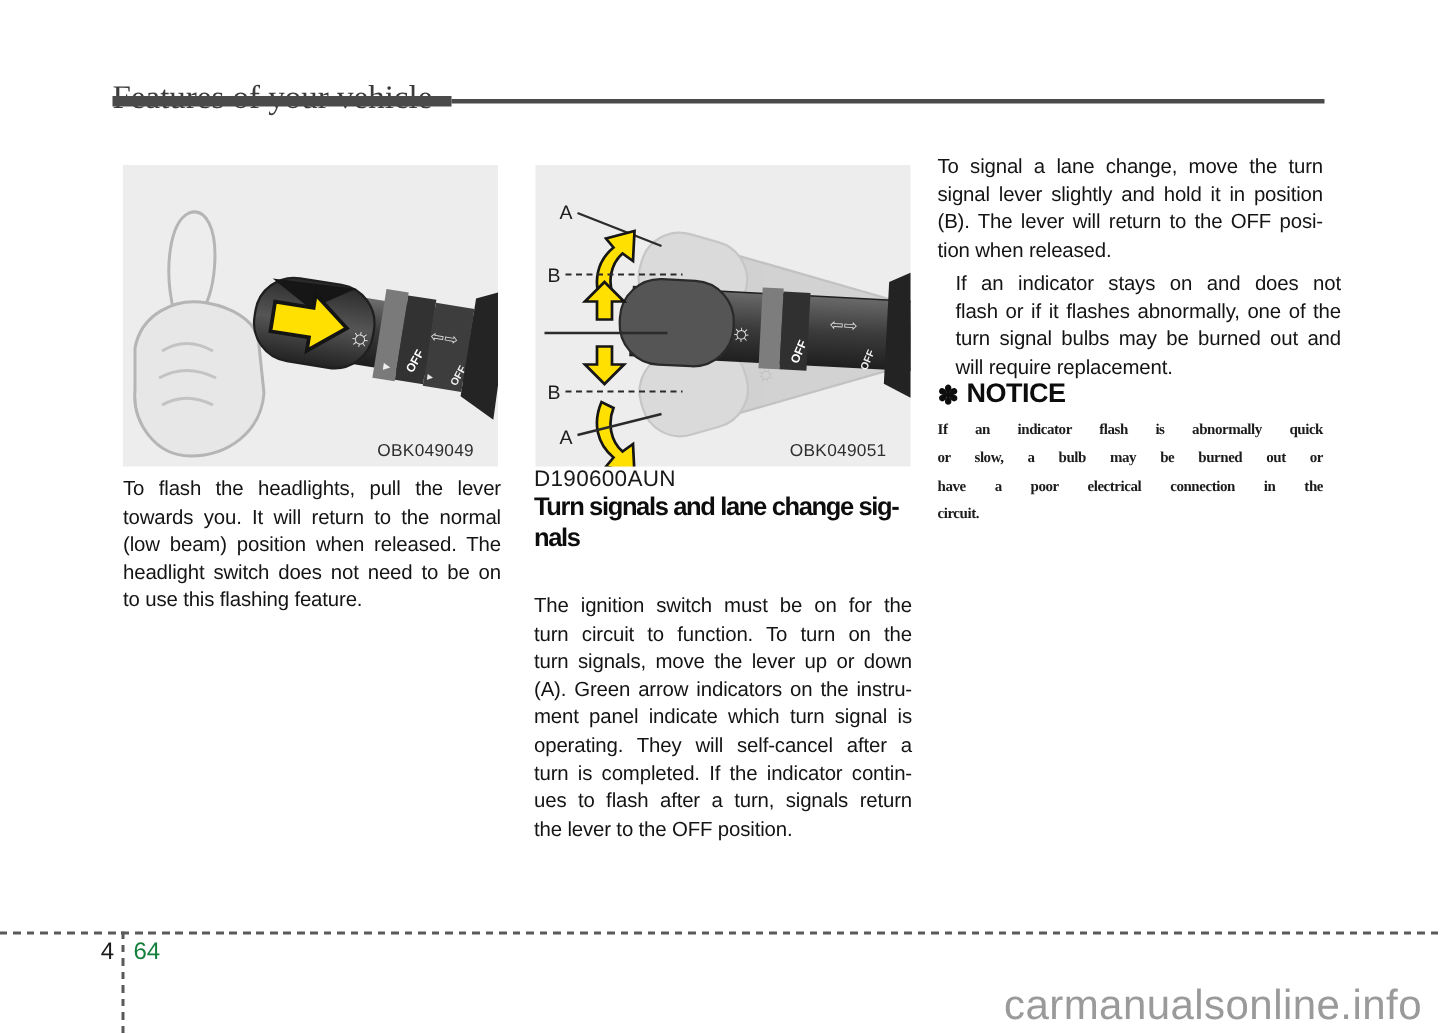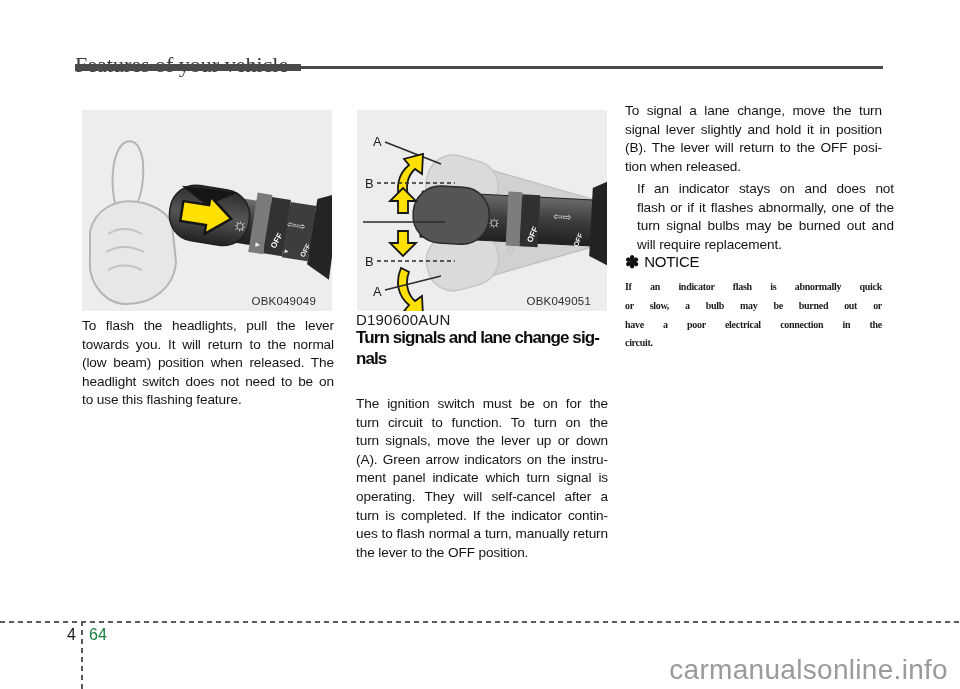--- a/index.html
+++ b/index.html
@@ -32,21 +32,21 @@
 
   .caption-left   { left:82px;  top:317px; width:252px; }
   .section-code   { position:absolute; left:356px; top:311px; font-size:15px; color:#1a1a1a; letter-spacing:0.2px; }
   .section-heading{ left:356px; top:327px; width:252px; font-size:17px; line-height:21px; font-weight:bold; letter-spacing:-0.9px; color:#0d0d0d; }
   .body-middle    { left:356px; top:371px; width:252px;margin-top:24px; }
   .para-right-1   { left:625px; top:102px; width:257px; line-height:18.5px; }
   .para-right-2   { left:621px; top:180px; width:257px; line-height:18.5px;margin-left:16px; }
 
   .notice-heading { position:absolute; left:625px; top:252px; width:257px; color:#0d0d0d; }
   .notice-symbol  { font-size:17px; font-weight:bold; vertical-align:-1px; }
-  .notice-title   { font-size:15px; font-weight:normal; letter-spacing:-0.3px; margin-left:5px; }
+  .notice-title   { font-size:18px; font-weight:bold; letter-spacing:-0.3px; margin-left:5px; }
   .notice-body    {
     left:625px; top:278px; width:257px;
     font-family:"Liberation Serif", serif; font-weight:bold;
     font-size:10px; line-height:18.8px; letter-spacing:-0.3px; color:#1c1c1c;
   }
 
   
   .footer-rule-h {
     position:absolute; left:0; top:621px; width:960px; height:2px;
     background-image:repeating-linear-gradient(90deg,#5a5a5a 0 5px,transparent 5px 9px);
@@ -180,21 +180,21 @@
       <div class="tline">nals</div>
     </div>
   <div class="textblock body-middle">
       <div class="tline">The ignition switch must be on for the</div>
       <div class="tline">turn circuit to function. To turn on the</div>
       <div class="tline">turn signals, move the lever up or down</div>
       <div class="tline">(A). Green arrow indicators on the instru-</div>
       <div class="tline">ment panel indicate which turn signal is</div>
       <div class="tline">operating. They will self-cancel after a</div>
       <div class="tline">turn is completed. If the indicator contin-</div>
-      <div class="tline">ues to flash normal a turn, manually return</div>
+      <div class="tline">ues to flash after a turn, signals return</div>
       <div class="tline">the lever to the OFF position.</div>
     </div>
 
   <div class="textblock para-right-1">
       <div class="tline">To signal a lane change, move the turn</div>
       <div class="tline">signal lever slightly and hold it in position</div>
       <div class="tline">(B). The lever will return to the OFF posi-</div>
       <div class="tline">tion when released.</div>
     </div>
   <div class="textblock para-right-2">

